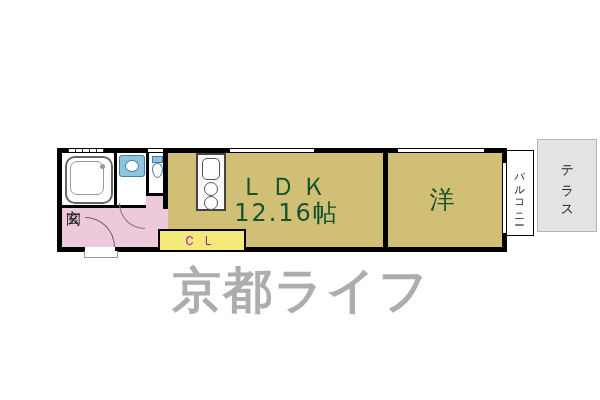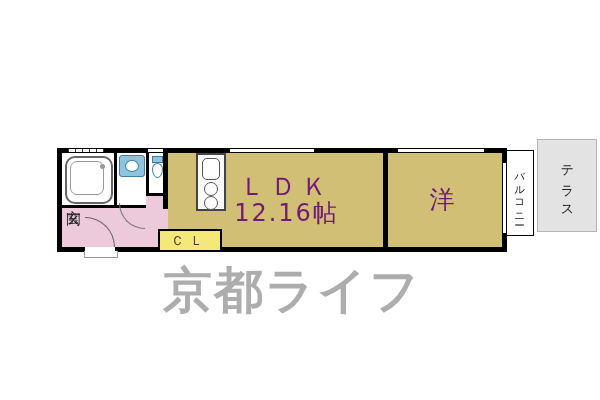--- a/index.html
+++ b/index.html
@@ -42,50 +42,50 @@
             border-bottom:1px solid #777;border-bottom-left-radius:100%;}
   .wall-left-divider{left:101px;top:0;width:5px;height:94px;background:var(--wall);}
   .gap-ldk-door{left:101px;top:56px;width:5px;height:24px;background:var(--hall-fill);z-index:2;}
   
   .ldk{left:106px;top:0;width:215px;height:94px;background:var(--room-fill);}
   .kitchen{left:28px;top:0;width:30px;height:58px;background:#fafafa;border:2px solid #444;box-sizing:border-box;}
   .sink{left:4px;top:3px;width:16px;height:20px;background:#fff;border:1.5px solid #555;border-radius:5px;}
   .burner{width:12px;height:12px;background:#fff;border:1.5px solid #555;border-radius:50%;}
   .b1{left:6px;top:27px;} .b2{left:6px;top:41px;}
   .room-label{position:absolute;inset:0;display:flex;flex-direction:column;align-items:center;
-              justify-content:center;color:#701a75;line-height:1.05;}
+              justify-content:center;color:#14532d;line-height:1.05;}
   .ldk .room-label{padding-left:22px;box-sizing:border-box;}
   .room-name{font-size:25px;letter-spacing:6px;}
   .room-area{font-size:24px;letter-spacing:2px;}
   .wall-mid-divider{left:321px;top:0;width:5px;height:94px;background:var(--wall);}
   .west{left:326px;top:0;width:114px;height:94px;background:var(--room-fill);}
   
-  .closet{left:96px;top:76px;width:64px;height:23px;background:var(--closet-fill);
+  .closet{left:96px;top:76px;width:88px;height:23px;background:var(--closet-fill);
           border:2px solid var(--wall);box-sizing:border-box;z-index:5;display:flex;
-          align-items:center;justify-content:center;font-size:13px;letter-spacing:6px;color:#404040;}
+          align-items:center;justify-content:center;font-size:13px;letter-spacing:6px;color:#a21caf;}
   
   .window-h{position:absolute;top:-5px;height:5px;background:#fff;border-top:1px solid var(--wall);
             border-bottom:1px solid var(--wall);box-sizing:border-box;z-index:3;}
   .win-bath{left:6px;width:36px;background:repeating-linear-gradient(90deg,#333 0 1px,#fff 1px 7px);}
   .win-toilet{left:86px;width:15px;}
   .win-ldk{left:168px;width:84px;}
   .win-west{left:336px;width:86px;}
   .window-v{position:absolute;right:-5px;width:5px;background:#fff;border-left:1px solid var(--wall);
             border-right:1px solid var(--wall);box-sizing:border-box;z-index:3;}
   .win-balcony{top:10px;height:70px;}
   
   .balcony{left:506px;top:150px;width:28px;height:86px;background:#fff;border:1px solid var(--wall);
            box-sizing:border-box;display:flex;align-items:center;justify-content:center;}
   .balcony .vtext{font-size:10.5px;letter-spacing:2px;color:#111;}
   .terrace{left:537px;top:139px;width:60px;height:93px;background:var(--terrace-fill);
            border:1px solid #b5b5b5;box-sizing:border-box;display:flex;align-items:center;justify-content:center;}
   .terrace .vtext{font-size:13px;letter-spacing:5px;color:#222;}
   .vtext{writing-mode:vertical-rl;text-orientation:mixed;}
   .porch{left:84px;top:251px;width:34px;height:7px;background:#fff;border:1px solid #999;border-top:none;box-sizing:border-box;}
-  .watermark{left:163px;top:258px;font-size:49px;font-weight:700;letter-spacing:2px;
+  .watermark{left:172px;top:258px;font-size:49px;font-weight:700;letter-spacing:2px;
              color:var(--watermark);opacity:.85;white-space:nowrap;z-index:10;}
 </style>
 </head>
 <body>
 
 <div class="stage">
   <div class="abs plan-body">
 
     <div class="abs hall"></div>
 

